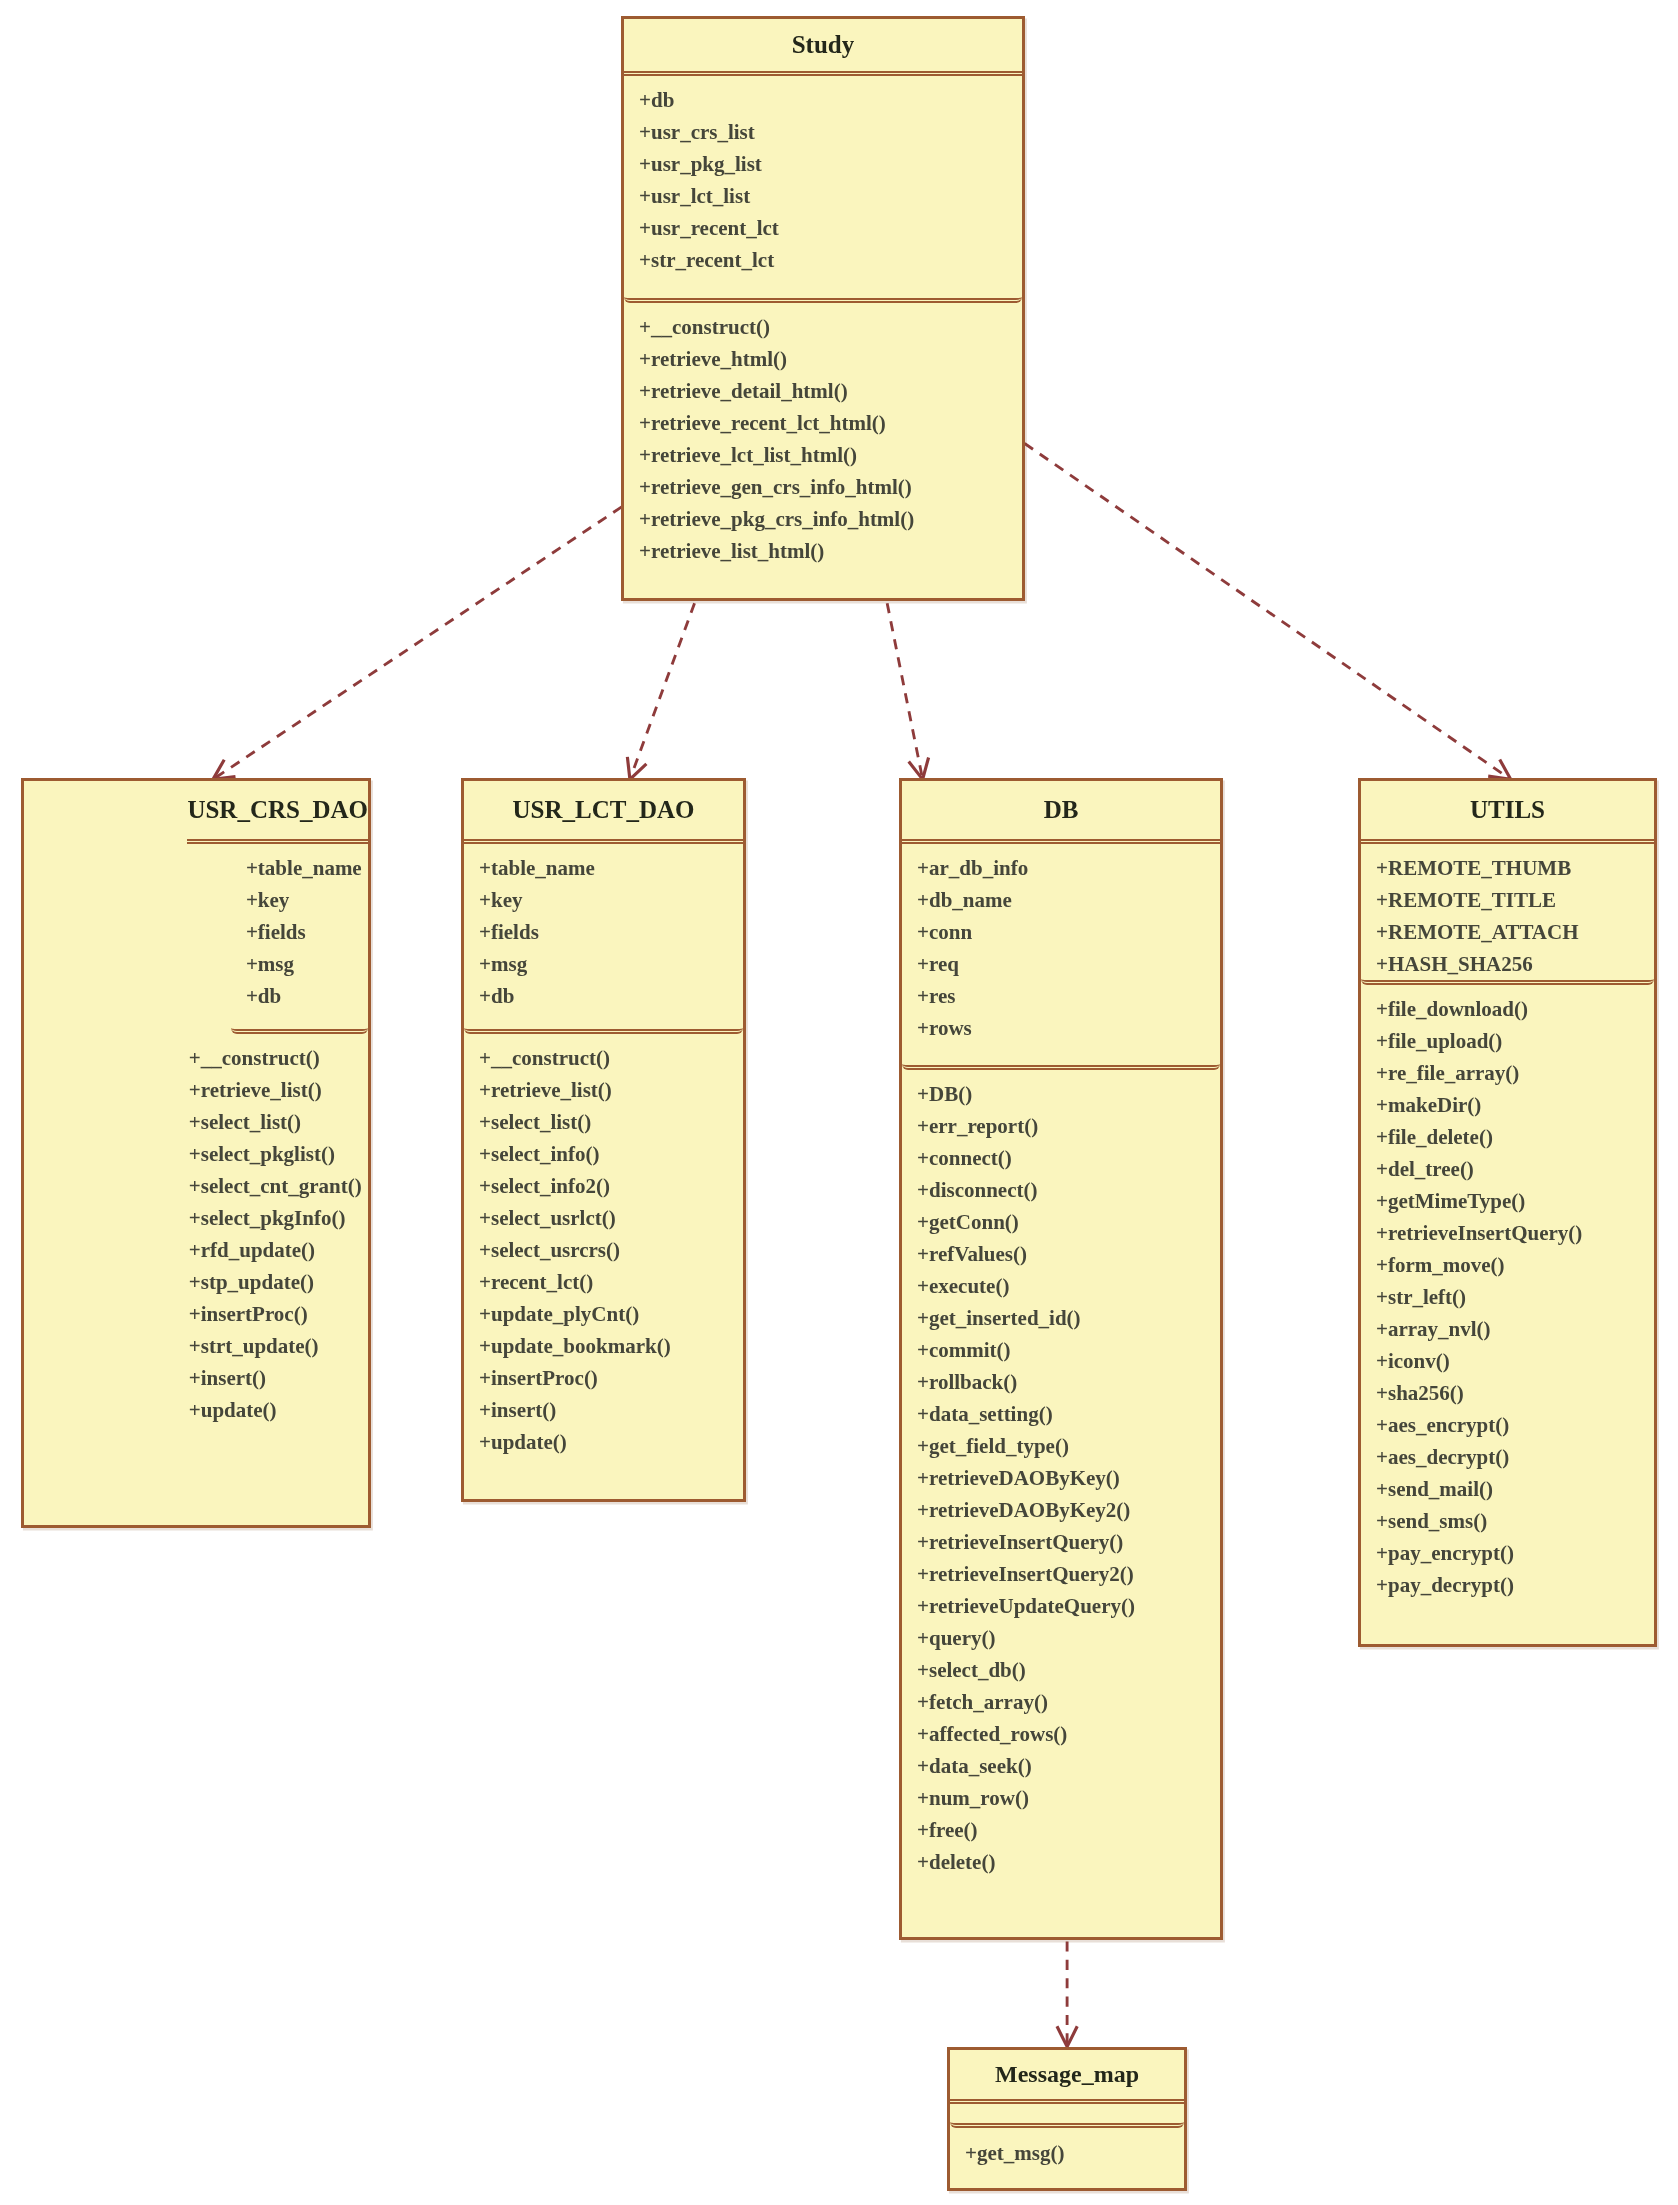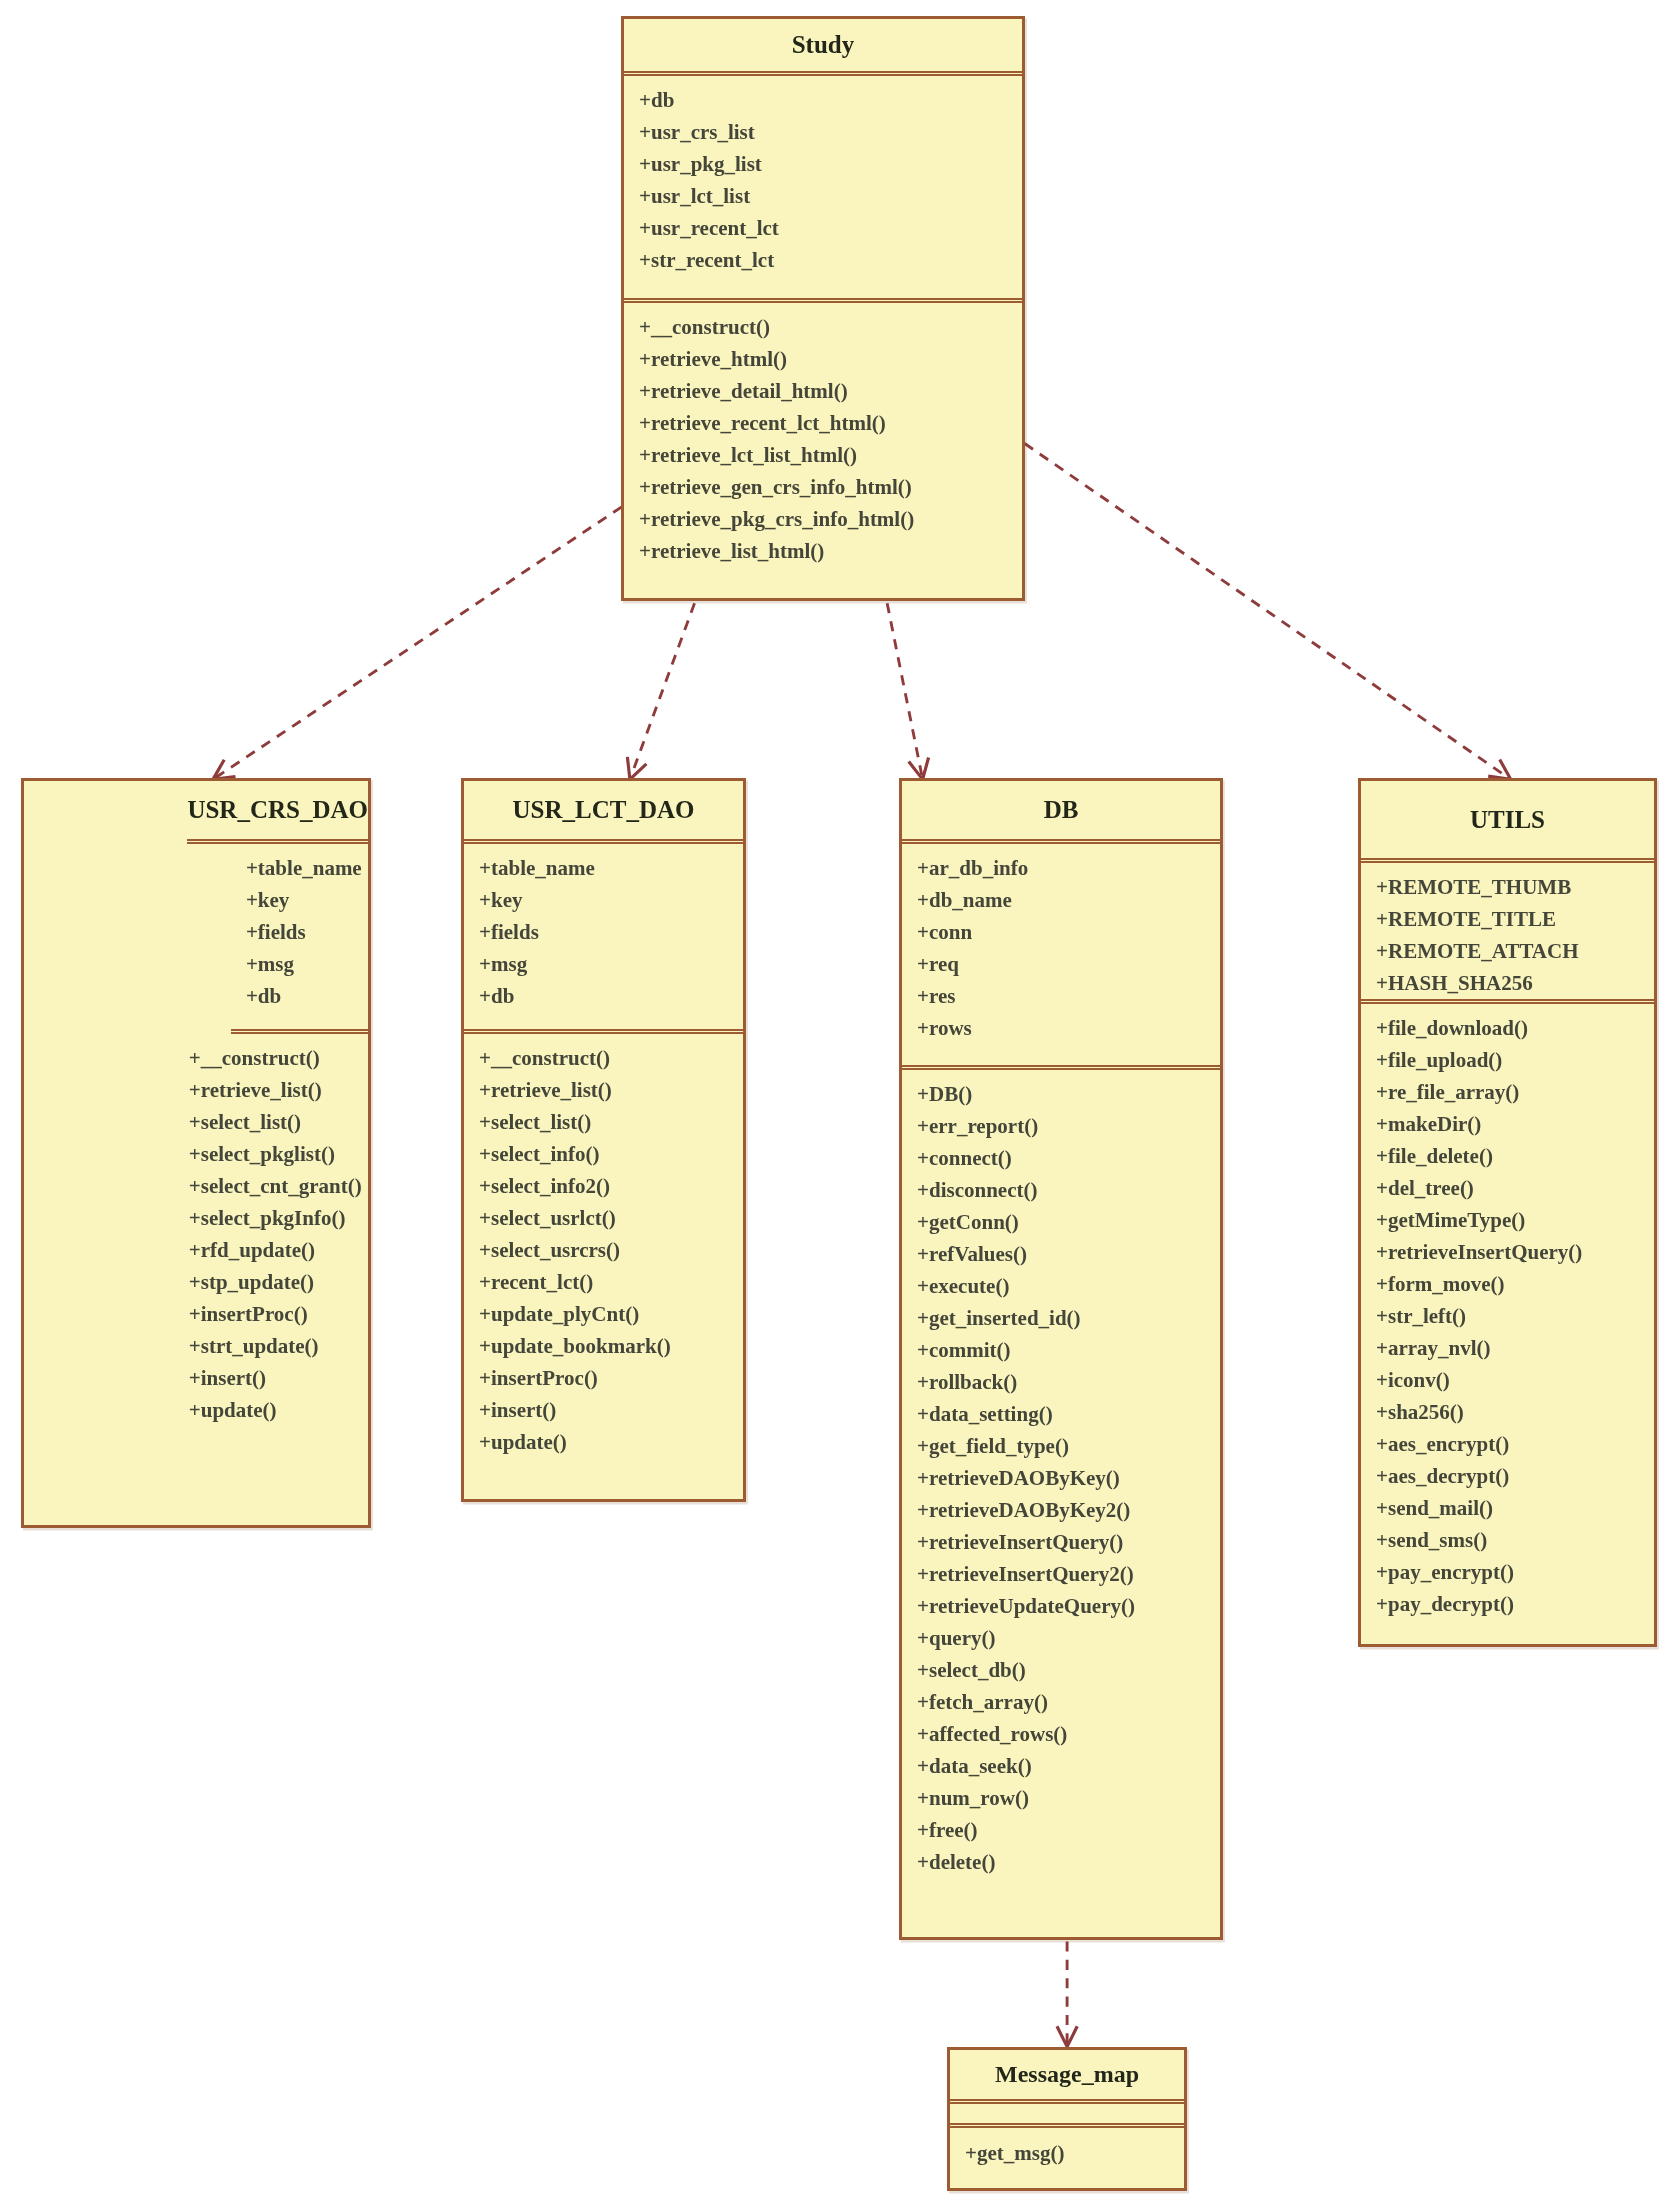--- a/index.html
+++ b/index.html
@@ -27,20 +27,21 @@
     font-weight:bold;
     font-size:25px;
     color:#23271a;
     border-bottom:5.7px double #9D5B31;
     box-sizing:border-box;
   }
   .uml-section{
     box-sizing:border-box;
     padding:7.6px 6.3px 0 15px;
     overflow:hidden;
+    border-radius:6px;
   }
   .uml-attrs{
     flex:0 0 auto;
     border-bottom:5.7px double #9D5B31;
   }
   .uml-methods{flex:1 1 auto;}
   .member{
     height:32px;
     line-height:32px;
     font-size:21px;
@@ -60,21 +61,21 @@
 
   #box-usr-lct-dao {left:461px;  top:778px; width:285px; height:724px;}
   #box-usr-lct-dao .uml-title{height:63px;}
   #box-usr-lct-dao .uml-attrs{height:190px;}
 
   #box-db          {left:899px; top:778px; width:324px; height:1162px;}
   #box-db .uml-title{height:63px;}
   #box-db .uml-attrs{height:226px;}
 
   #box-utils       {left:1358px; top:778px; width:299px; height:869px;}
-  #box-utils .uml-title{height:82px;}
+  #box-utils .uml-title{height:63px;}
   #box-utils .uml-attrs{height:141px;}
 
   #box-message-map {left:947px; top:2047px; width:240px; height:144px;}
   #box-message-map .uml-title{height:54px;font-size:24px;}
   #box-message-map .uml-attrs{height:24px;padding-top:0;}
   #box-message-map .uml-methods{padding-top:9px;}
 </style>
 </head>
 <body>
 

